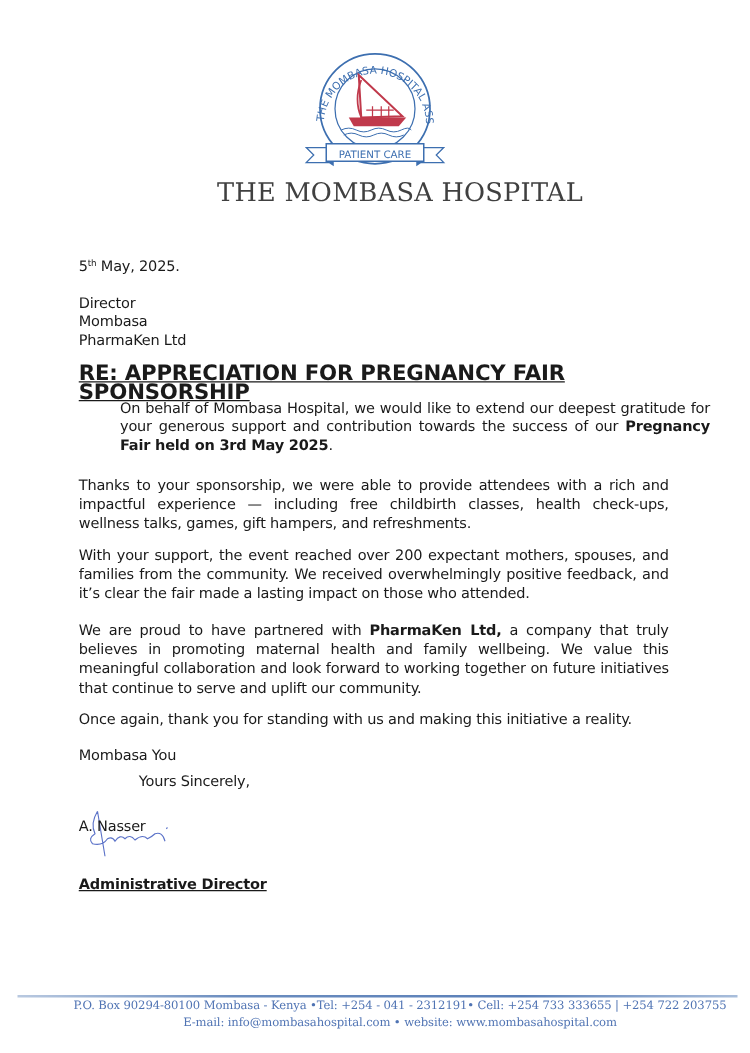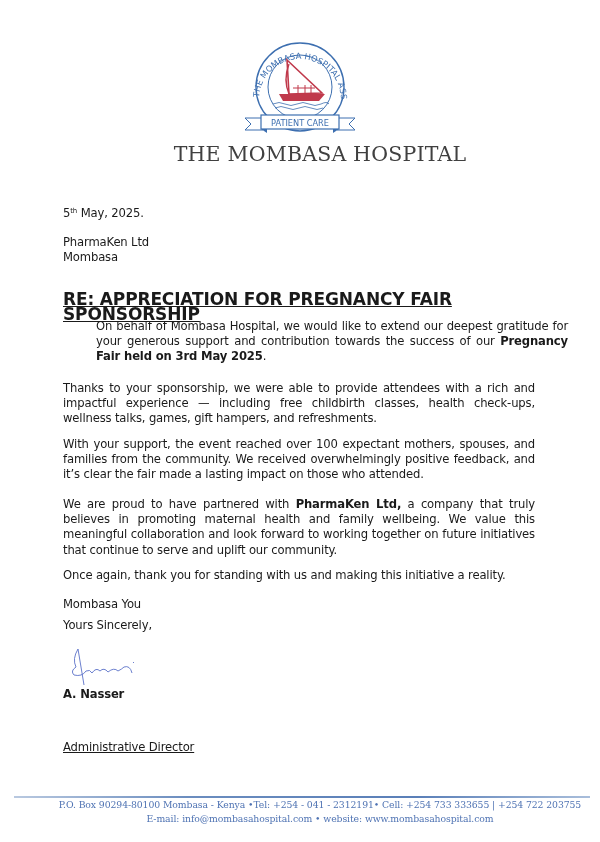--- a/index.html
+++ b/index.html
@@ -12,24 +12,24 @@
   .date sup { font-size: 7px; vertical-align: 4px; line-height: 0; text-align: center; }
   .recipient { top: 235px; }
   .subject { top: 292px; font-weight: bold; text-decoration: underline; font-size: 17px; }
   .justify { text-align: justify; text-align-last: left; }
   .para1 { top: 319px; margin-left: 33px; }
   .para2 { top: 381px; }
   .para3 { top: 437px; }
   .para4 { top: 497px; }
   .para5 { top: 568px; }
   .thanks { top: 597px; }
-  .closing { top: 618px; }
+  .closing { top: 618px; margin-left: 48px; }
   .signature { position: absolute; left: 60px; top: 645px; width: 90px; height: 42px; }
-  .signer-name { top: 687px; font-weight: bold; }
-  .signer-title { top: 700px; font-weight: normal; text-decoration: underline; margin-top: 40px; }
+  .signer-name { top: 654px; font-weight: normal; }
+  .signer-title { top: 700px; font-weight: bold; text-decoration: underline; }
   .footer-rule { position: absolute; left: 14px; right: 10px; top: 796px; height: 2px; background: linear-gradient(to right, #b9c9e0, #6b8dbf 30%, #5a7fb8 70%, #a9bedb); }
   .footer { position: absolute; left: 0; width: 600px; font-family: "DejaVu Serif", serif; font-size: 9.3px; color: #4f73b3; text-align: center; letter-spacing: -0.1px; }
   .footer-line1 { top: 799px; left: 20px; }
   .footer-line2 { top: 813px; left: 20px; }
 </style>
 </head>
 <body>
 
 <div class="logo">
   <svg width="114" height="98" viewBox="0 0 114 98">
@@ -57,31 +57,32 @@
     <path d="M 18 91 L 24 95 L 24 91 M 96 91 L 90 95 L 90 91" fill="#3d6fb0"></path>
     <text x="57" y="88" text-anchor="middle" font-family="DejaVu Sans, sans-serif" font-size="8.2" fill="#3d6fb0">PATIENT CARE</text>
   </svg>
 </div>
 
 <div class="hospital-name">THE MOMBASA HOSPITAL</div>
 
 <div class="letter date"><span>5</span><sup>th</sup><span> May, 2025.</span></div>
 
 <div class="letter recipient">
+  <p>Director</p>
+  <p>Mombasa</p>
   <p>PharmaKen Ltd</p>
-  <p>Mombasa</p>
 </div>
 
 <div class="letter subject">RE: APPRECIATION FOR PREGNANCY FAIR SPONSORSHIP</div>
 
 <div class="letter justify para1"><span>On behalf of Mombasa Hospital, we would like to extend our deepest gratitude for your generous support and contribution towards the success of our </span><b>Pregnancy Fair held on 3rd May 2025</b><span>.</span></div>
 
 <div class="letter justify para2">Thanks to your sponsorship, we were able to provide attendees with a rich and impactful experience — including free childbirth classes, health check-ups, wellness talks, games, gift hampers, and refreshments.</div>
 
-<div class="letter justify para3">With your support, the event reached over 100 expectant mothers, spouses, and families from the community. We received overwhelmingly positive feedback, and it’s clear the fair made a lasting impact on those who attended.</div>
+<div class="letter justify para3">With your support, the event reached over 200 expectant mothers, spouses, and families from the community. We received overwhelmingly positive feedback, and it’s clear the fair made a lasting impact on those who attended.</div>
 
 <div class="letter justify para4"><span>We are proud to have partnered with </span><b>PharmaKen Ltd,</b><span> a company that truly believes in promoting maternal health and family wellbeing. We value this meaningful collaboration and look forward to working together on future initiatives that continue to serve and uplift our community.</span></div>
 
 <div class="letter para5">Once again, thank you for standing with us and making this initiative a reality.</div>
 
 <div class="letter thanks">Mombasa You</div>
 <div class="letter closing">Yours Sincerely,</div>
 
 <div class="signature">
   <svg width="90" height="42" viewBox="0 0 90 42">

